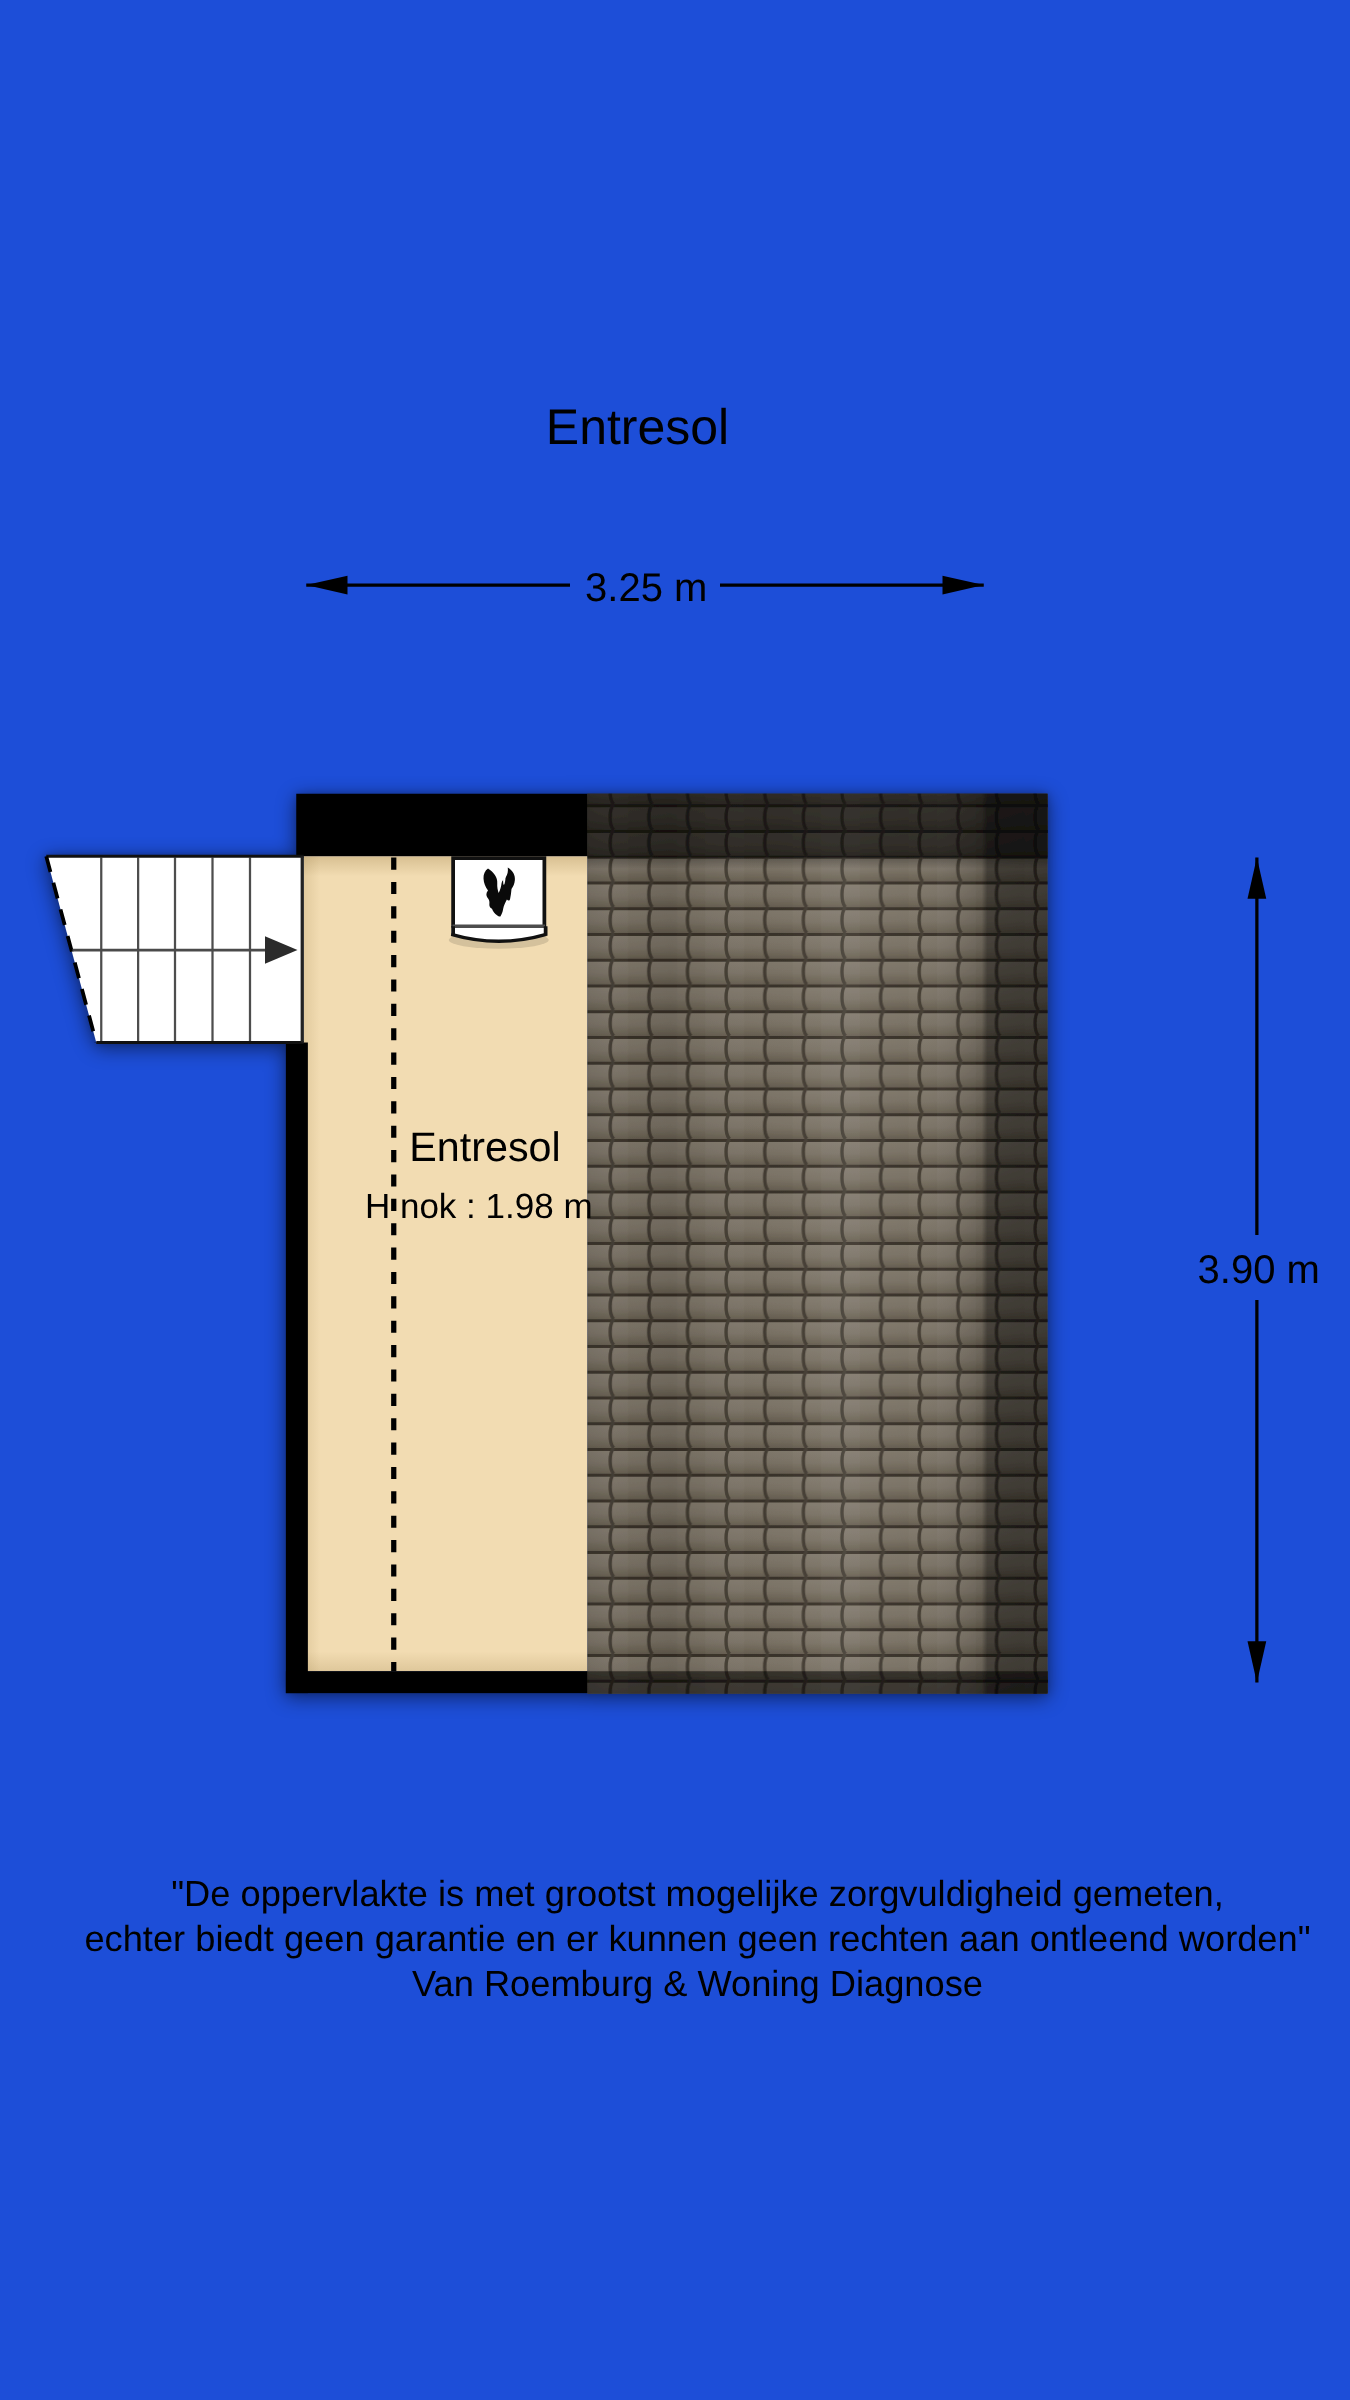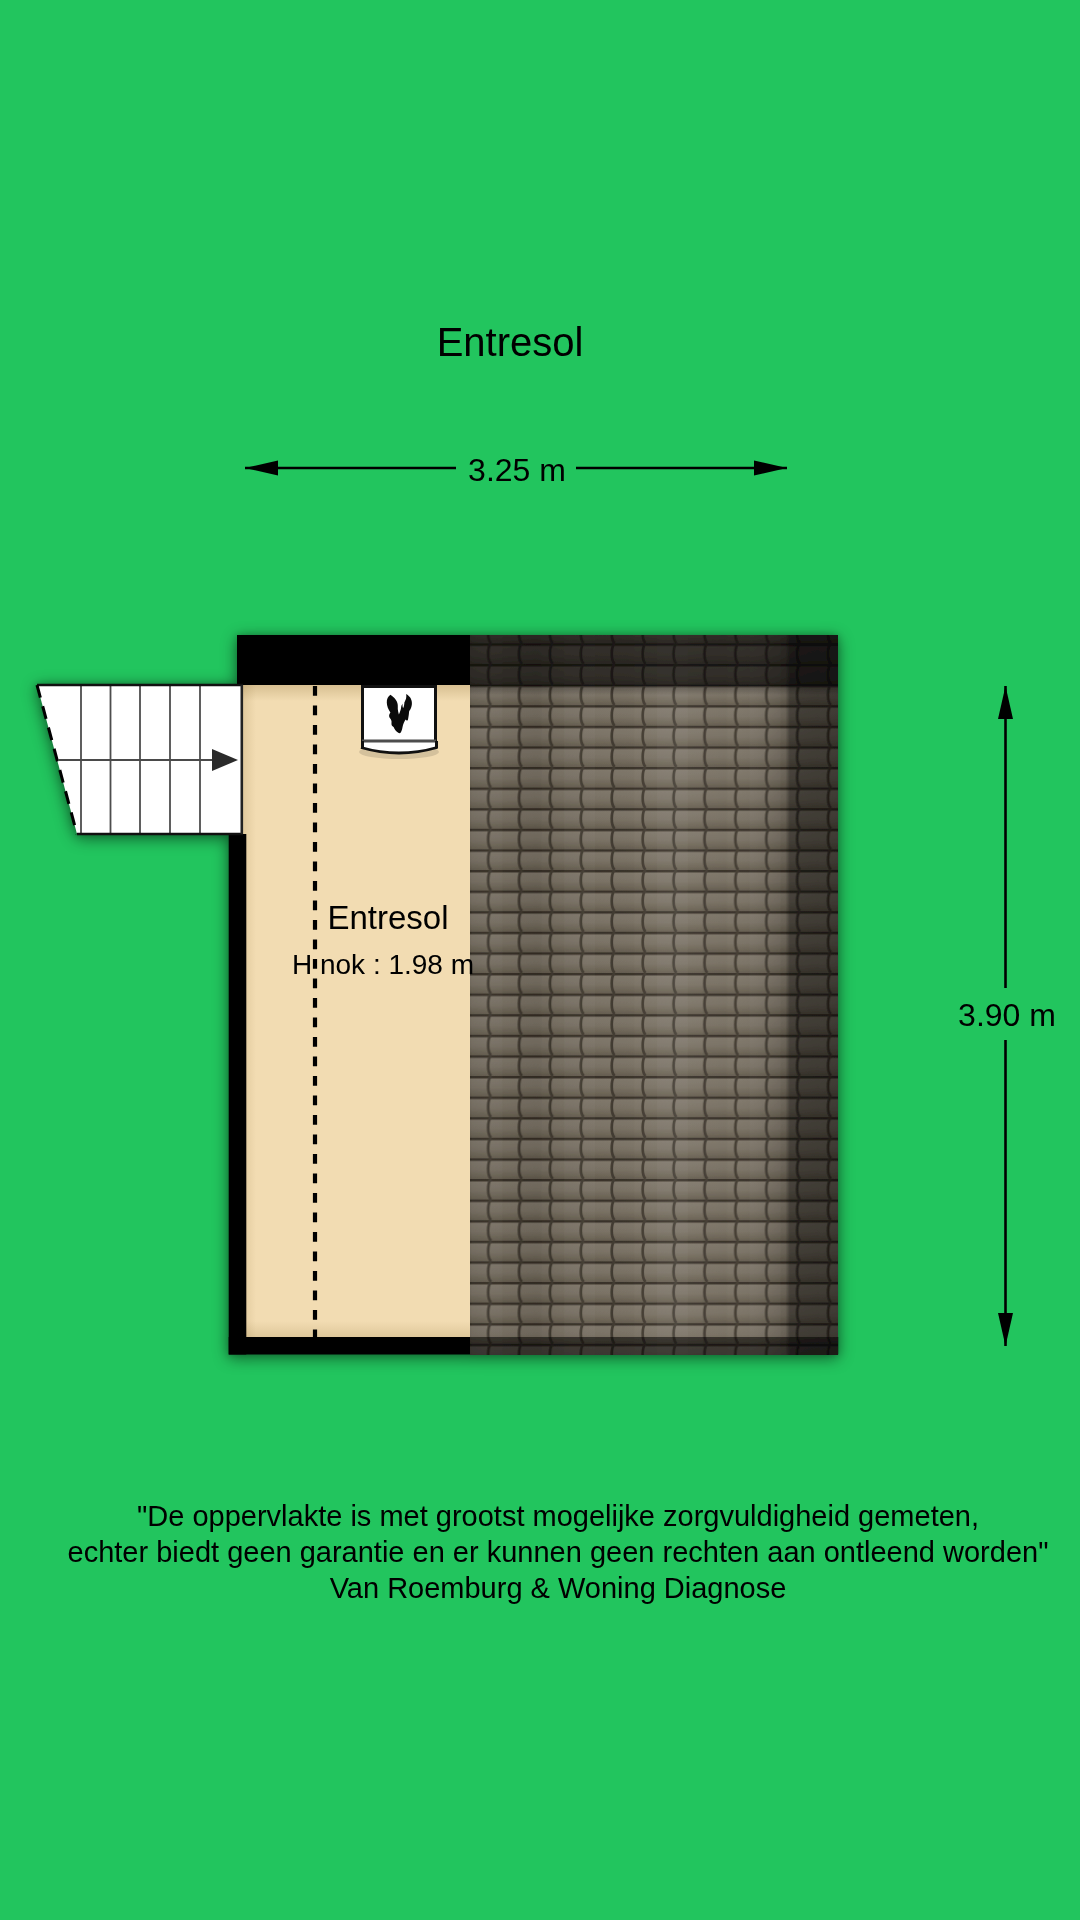--- a/index.html
+++ b/index.html
@@ -1,16 +1,16 @@
 <!DOCTYPE html>
 <html><head>
 <meta charset="utf-8">
 <style>
   html,body{margin:0;padding:0;background:#ffffff;}
-  #page{position:relative;width:1080px;height:1920px;background:#22c55e;overflow:hidden;
+  #page{position:relative;width:1080px;height:1920px;background:#1d4ed8;overflow:hidden;
         font-family:"Liberation Sans", sans-serif;color:#000;}
   .abs{position:absolute;}
 </style>
 </head>
 <body>
 <div id="page">
 
   <div class="abs" style="left:0;top:322px;width:1020px;text-align:center;font-size:40px;line-height:40px;">Entresol</div>
 
   <svg class="abs" style="left:230px;top:440px;" width="580" height="60" viewBox="0 0 580 60">

